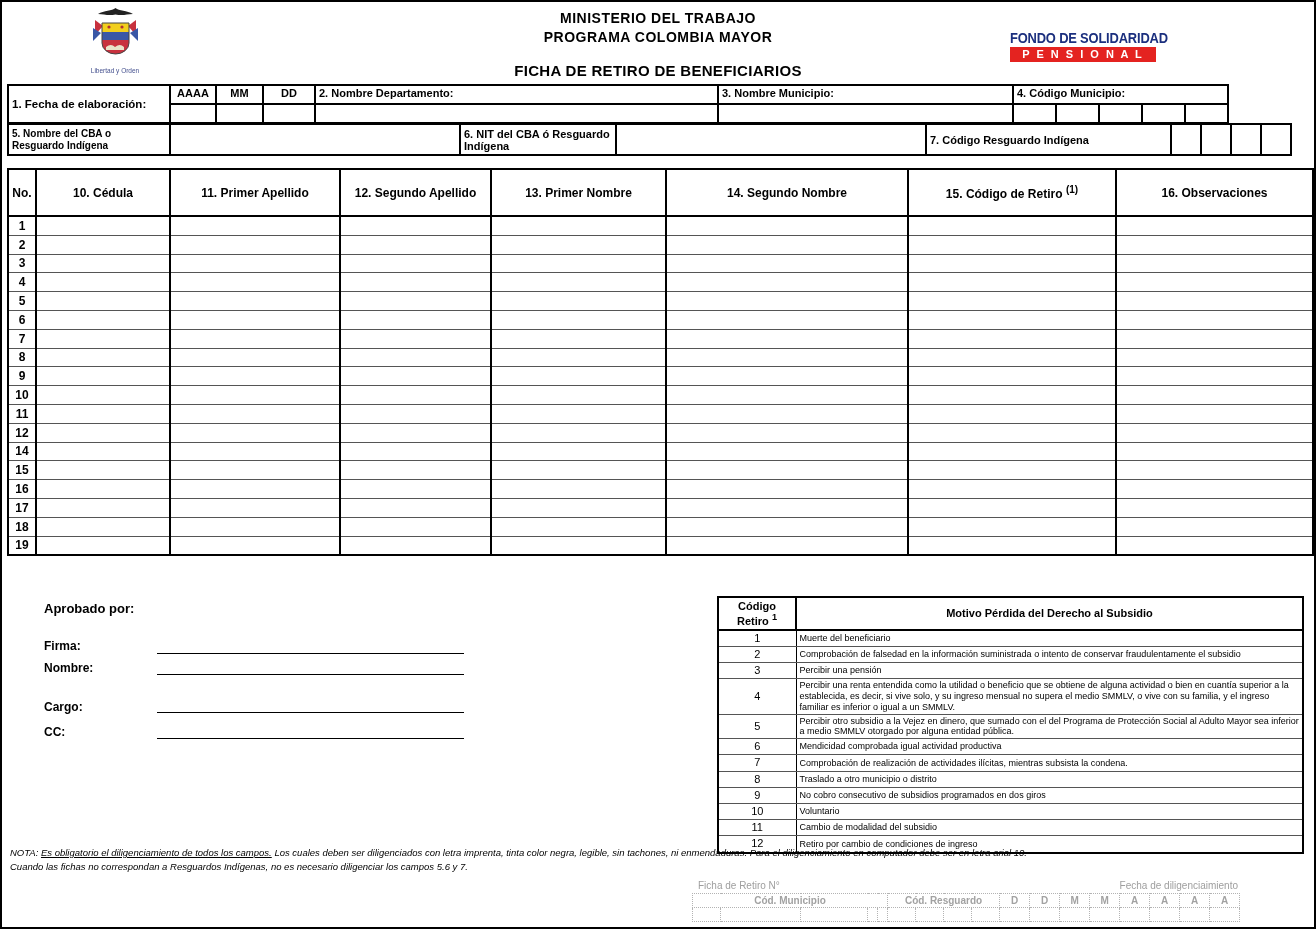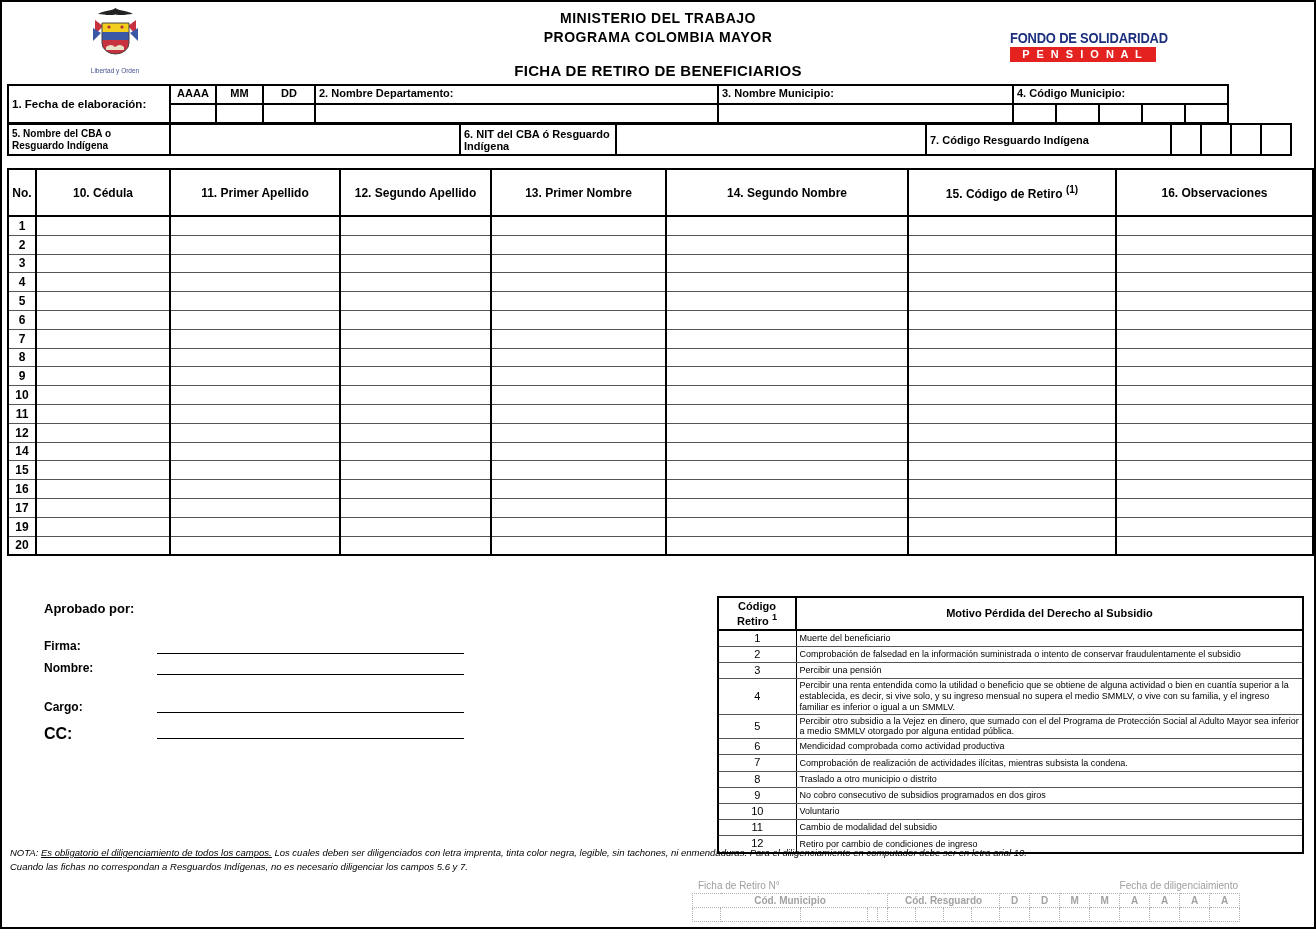--- a/index.html
+++ b/index.html
@@ -346,50 +346,50 @@
           <td class="no-cell">17</td>
           <td></td>
           <td></td>
           <td></td>
           <td></td>
           <td></td>
           <td></td>
           <td></td>
         </tr>
         <tr>
+          <td class="no-cell">18</td>
+          <td></td>
+          <td></td>
+          <td></td>
+          <td></td>
+          <td></td>
+          <td></td>
+          <td></td>
+        </tr>
+        <tr>
           <td class="no-cell">19</td>
-          <td></td>
-          <td></td>
-          <td></td>
-          <td></td>
-          <td></td>
-          <td></td>
-          <td></td>
-        </tr>
-        <tr>
-          <td class="no-cell">20</td>
           <td></td>
           <td></td>
           <td></td>
           <td></td>
           <td></td>
           <td></td>
           <td></td>
         </tr>
       </tbody>
   </table>
 
   <div class="appr-label" style="left:42px; top:599px;">Aprobado por:</div>
   <div class="appr-label" style="left:42px; top:637px; font-size:12px;">Firma:</div>
   <div class="appr-line" style="top:651px;"></div>
   <div class="appr-label" style="left:42px; top:659px; font-size:12px;">Nombre:</div>
   <div class="appr-line" style="top:672px;"></div>
   <div class="appr-label" style="left:42px; top:698px; font-size:12px;">Cargo:</div>
   <div class="appr-line" style="top:710px;"></div>
-  <div class="appr-label" style="left:42px; top:723px; font-size:16px;">CC:</div>
+  <div class="appr-label" style="left:42px; top:723px; font-size:12px;">CC:</div>
   <div class="appr-line" style="top:736px;"></div>
 
   <table class="codes-table">
     <colgroup>
         <col style="width:78px">
         <col style="width:507px">
       </colgroup>
     <thead>
       <tr>
         <th><span>Código Retiro</span> <sup>1</sup></th>
@@ -412,21 +412,21 @@
         <tr>
           <td class="code">4</td>
           <td>Percibir una renta entendida como la utilidad o beneficio que se obtiene de alguna actividad o bien en cuantía superior a la establecida, es decir, si vive solo, y su ingreso mensual no supera el medio SMMLV, o vive con su familia, y el ingreso familiar es inferior o igual a un SMMLV.</td>
         </tr>
         <tr>
           <td class="code">5</td>
           <td>Percibir otro subsidio a la Vejez en dinero, que sumado con el del Programa de Protección Social al Adulto Mayor sea inferior a medio SMMLV otorgado por alguna entidad pública.</td>
         </tr>
         <tr>
           <td class="code">6</td>
-          <td>Mendicidad comprobada como actividad productiva</td>
+          <td>Mendicidad comprobada igual actividad productiva</td>
         </tr>
         <tr>
           <td class="code">7</td>
           <td>Comprobación de realización de actividades ilícitas, mientras subsista la condena.</td>
         </tr>
         <tr>
           <td class="code">8</td>
           <td>Traslado a otro municipio o distrito</td>
         </tr>
         <tr>

